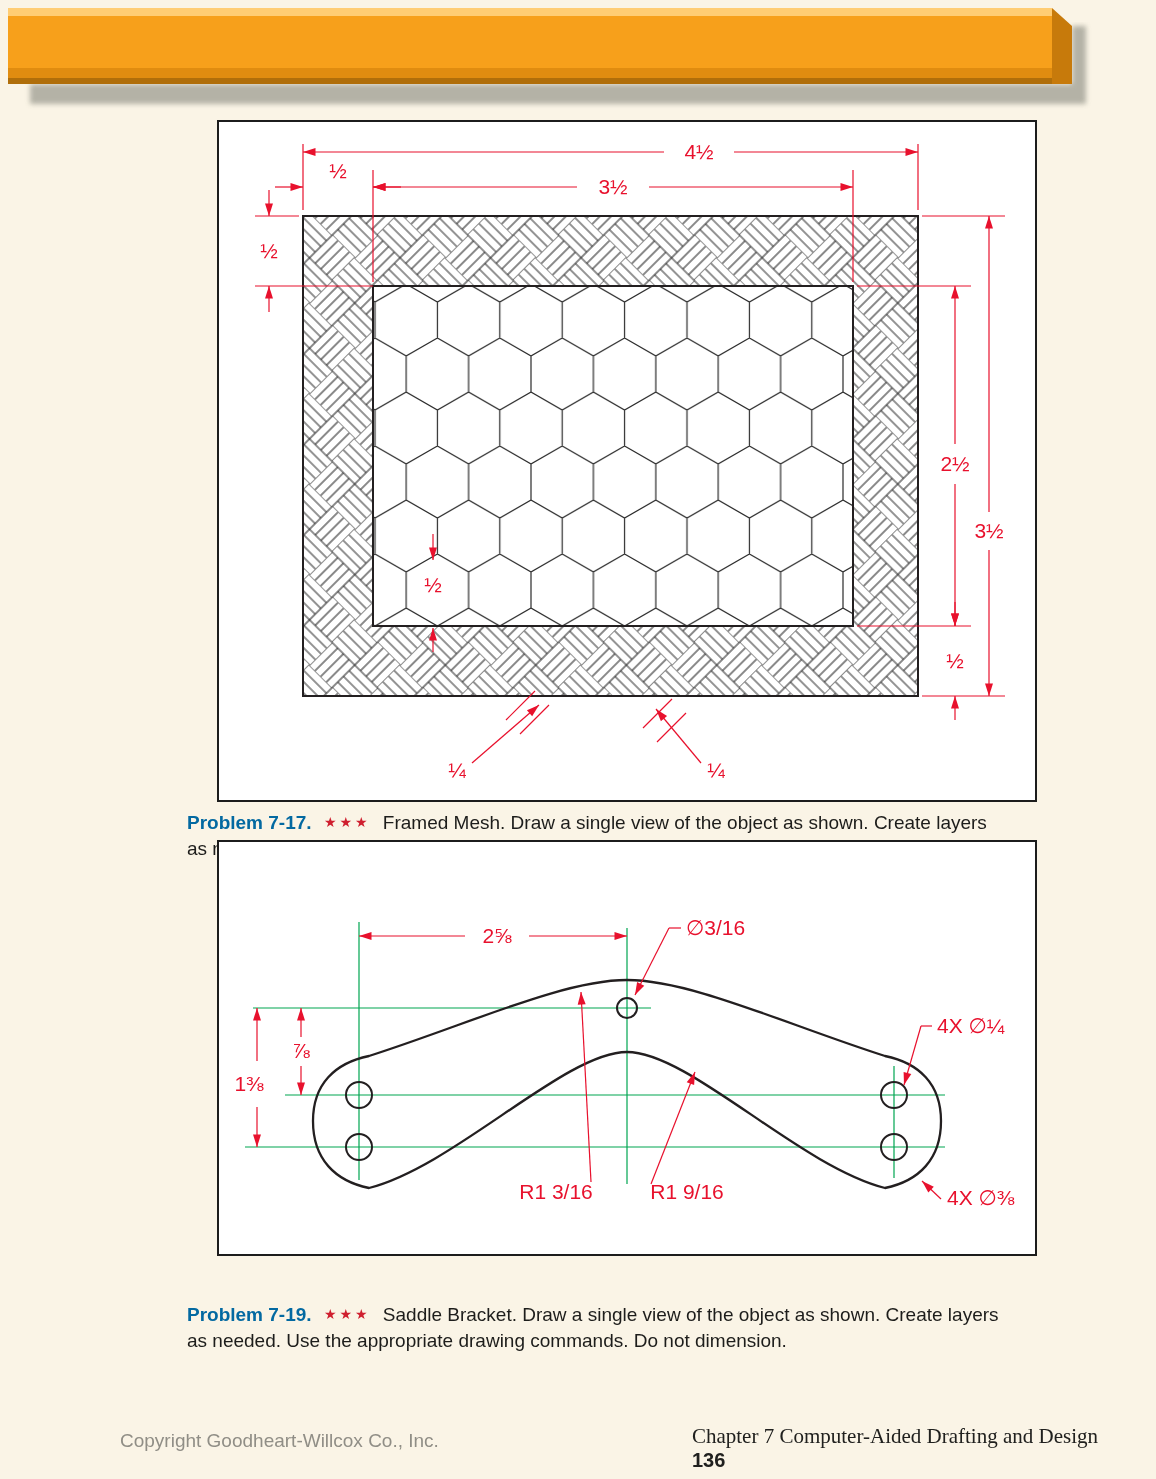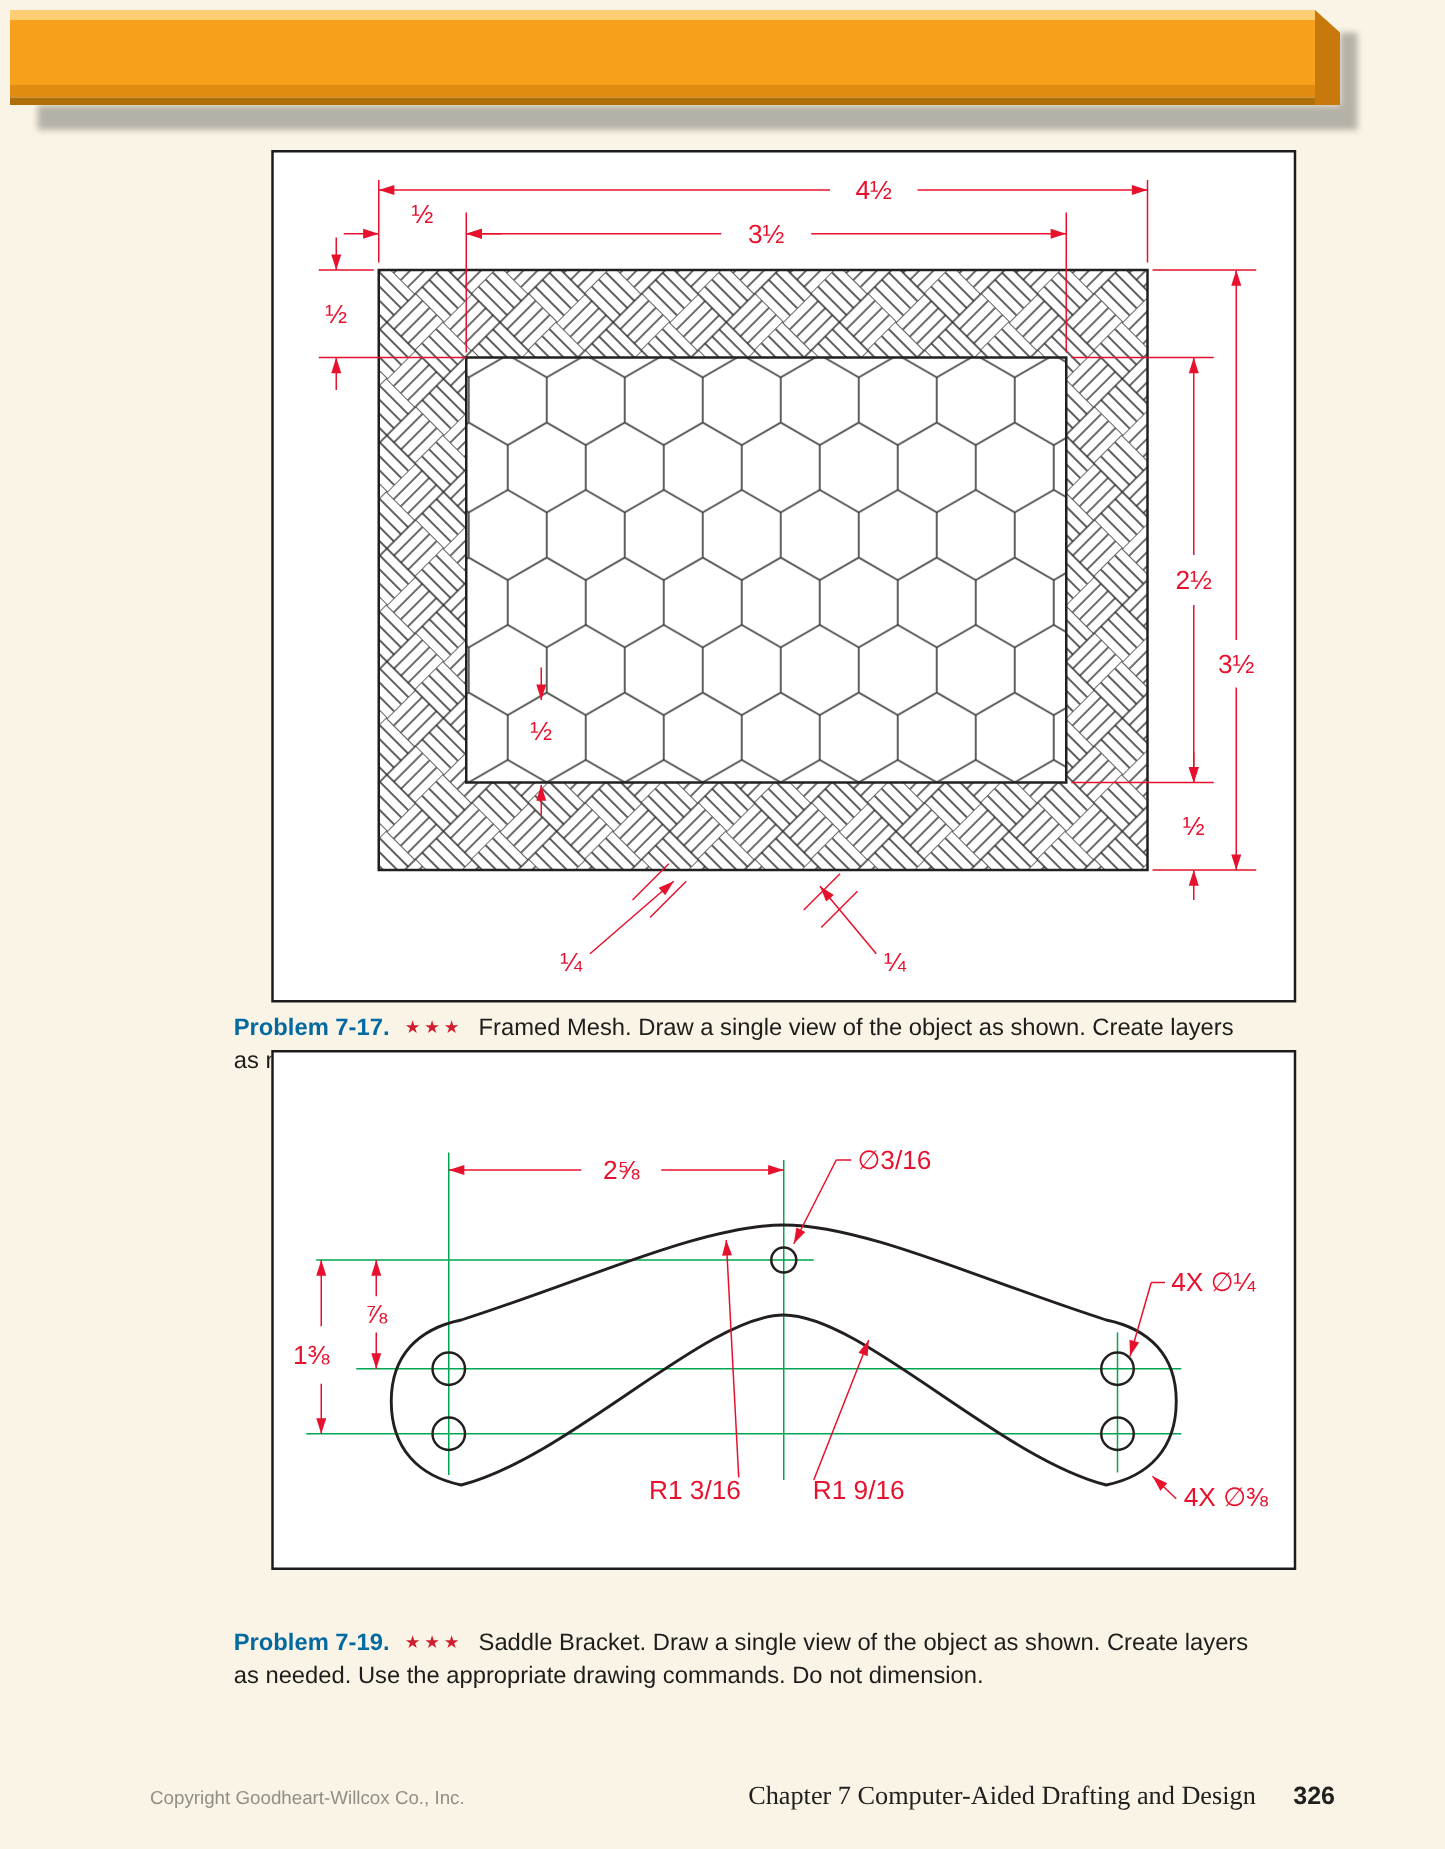--- a/index.html
+++ b/index.html
@@ -21,26 +21,26 @@
     position:absolute; left:187px; width:818px;
     font-size:19px; color:#1d1d1b; line-height:1.38;
   }
   #cap1 { top:810px; }
   #cap2 { top:1302px; }
   .cap-label { color:#0369a1; font-weight:bold; }
   .cap-stars { color:#cf1f2f; font-size:14px; letter-spacing:3px; margin:0 7px; position:relative; top:-2px; }
 
   .copyright {
     position:absolute; left:120px; top:1430px;
-    font-size:15px; color:#908e86;
+    font-size:19px; color:#908e86;
   }
   .chapter-block {
     position:absolute; right:88px; top:1424px;
     display:flex; align-items:baseline;
-    font-family:"Liberation Serif", serif; font-size:21px; color:#20201e;
+    font-family:"Liberation Serif", serif; font-size:21px; color:#20201e;flex-direction:column;
   }
   .pagenum { font-family:"Liberation Sans", sans-serif; font-weight:bold; margin-left:30px; font-size:20px; }
 
   
   .outline { stroke:#231f20; fill:none; }
   .dimline { stroke:#e8112d; stroke-width:1.2; fill:none; }
   .dimtext { fill:#e8112d; font-family:"Liberation Sans", sans-serif; font-size:21px; }
   .ctrline { stroke:#00a651; stroke-width:1.2; fill:none; }
 </style>
 </head>
@@ -202,14 +202,14 @@
 
 <div id="cap2" class="caption">
   <span class="cap-label">Problem 7-19.</span>
   <span class="cap-stars">★★★</span>
   <span>Saddle Bracket. Draw a single view of the object as shown. Create layers as needed. Use the appropriate drawing commands. Do not dimension.</span>
 </div>
 
 <span class="copyright">Copyright Goodheart-Willcox Co., Inc.</span>
 <div class="chapter-block">
   <span>Chapter 7  Computer-Aided Drafting and Design</span>
-  <span class="pagenum">326</span>
+  <span class="pagenum">136</span>
 </div>
 
 </body></html>

